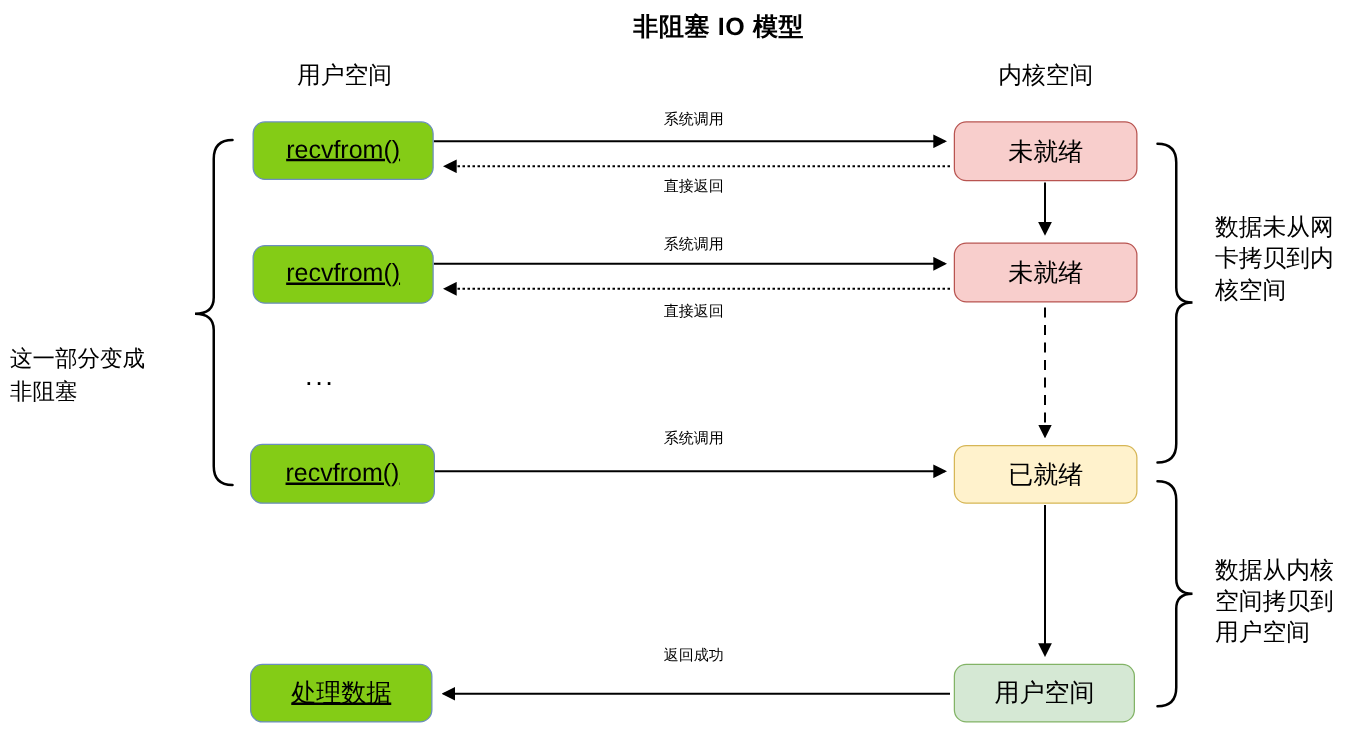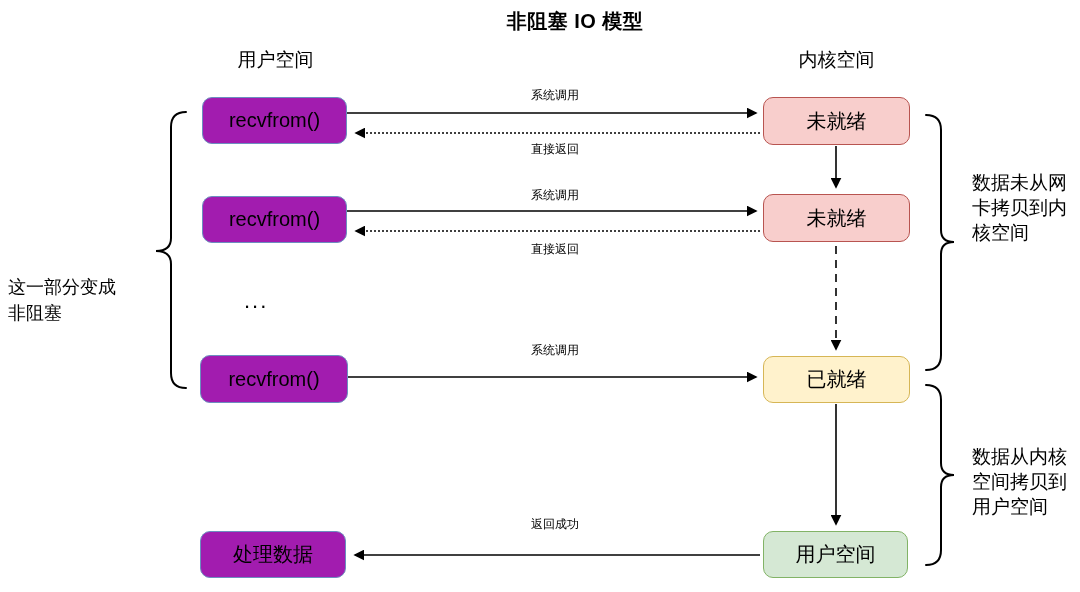--- a/index.html
+++ b/index.html
@@ -12,21 +12,21 @@
     left: 400px; top: 8px; width: 350px; text-align: center;
     font-size: 20px; font-weight: bold; letter-spacing: 0.5px;
   }
   .col-header { font-size: 19px; text-align: center; }
   .hdr-user { left: 203px; top: 47px; width: 145px; }
   .hdr-kernel { left: 763px; top: 47px; width: 147px; }
   .box {
     display: flex; align-items: center; justify-content: center;
     border-radius: 10px; border: 1.6px solid; font-size: 20px; box-sizing: border-box;
   }
-  .box-user   { background: #a21caf; border-color: #6c8ebf; }
+  .box-user   { background: #84cc16; border-color: #6c8ebf; text-decoration: underline; }
   .box-notready { background: #f8cecc; border-color: #b85450; }
   .box-ready  { background: #fff2cc; border-color: #d6b656; }
   .box-done   { background: #d5e8d4; border-color: #82b366; }
   .b-recv1 { left: 202px; top: 97px;  width: 145px; height: 47px; }
   .b-recv2 { left: 202px; top: 196px; width: 145px; height: 47px; }
   .b-recv3 { left: 200px; top: 355px; width: 148px; height: 48px; }
   .b-proc  { left: 200px; top: 531px; width: 146px; height: 47px; }
   .b-nr1   { left: 763px; top: 97px;  width: 147px; height: 48px; }
   .b-nr2   { left: 763px; top: 194px; width: 147px; height: 48px; }
   .b-ready { left: 763px; top: 356px; width: 147px; height: 47px; }

